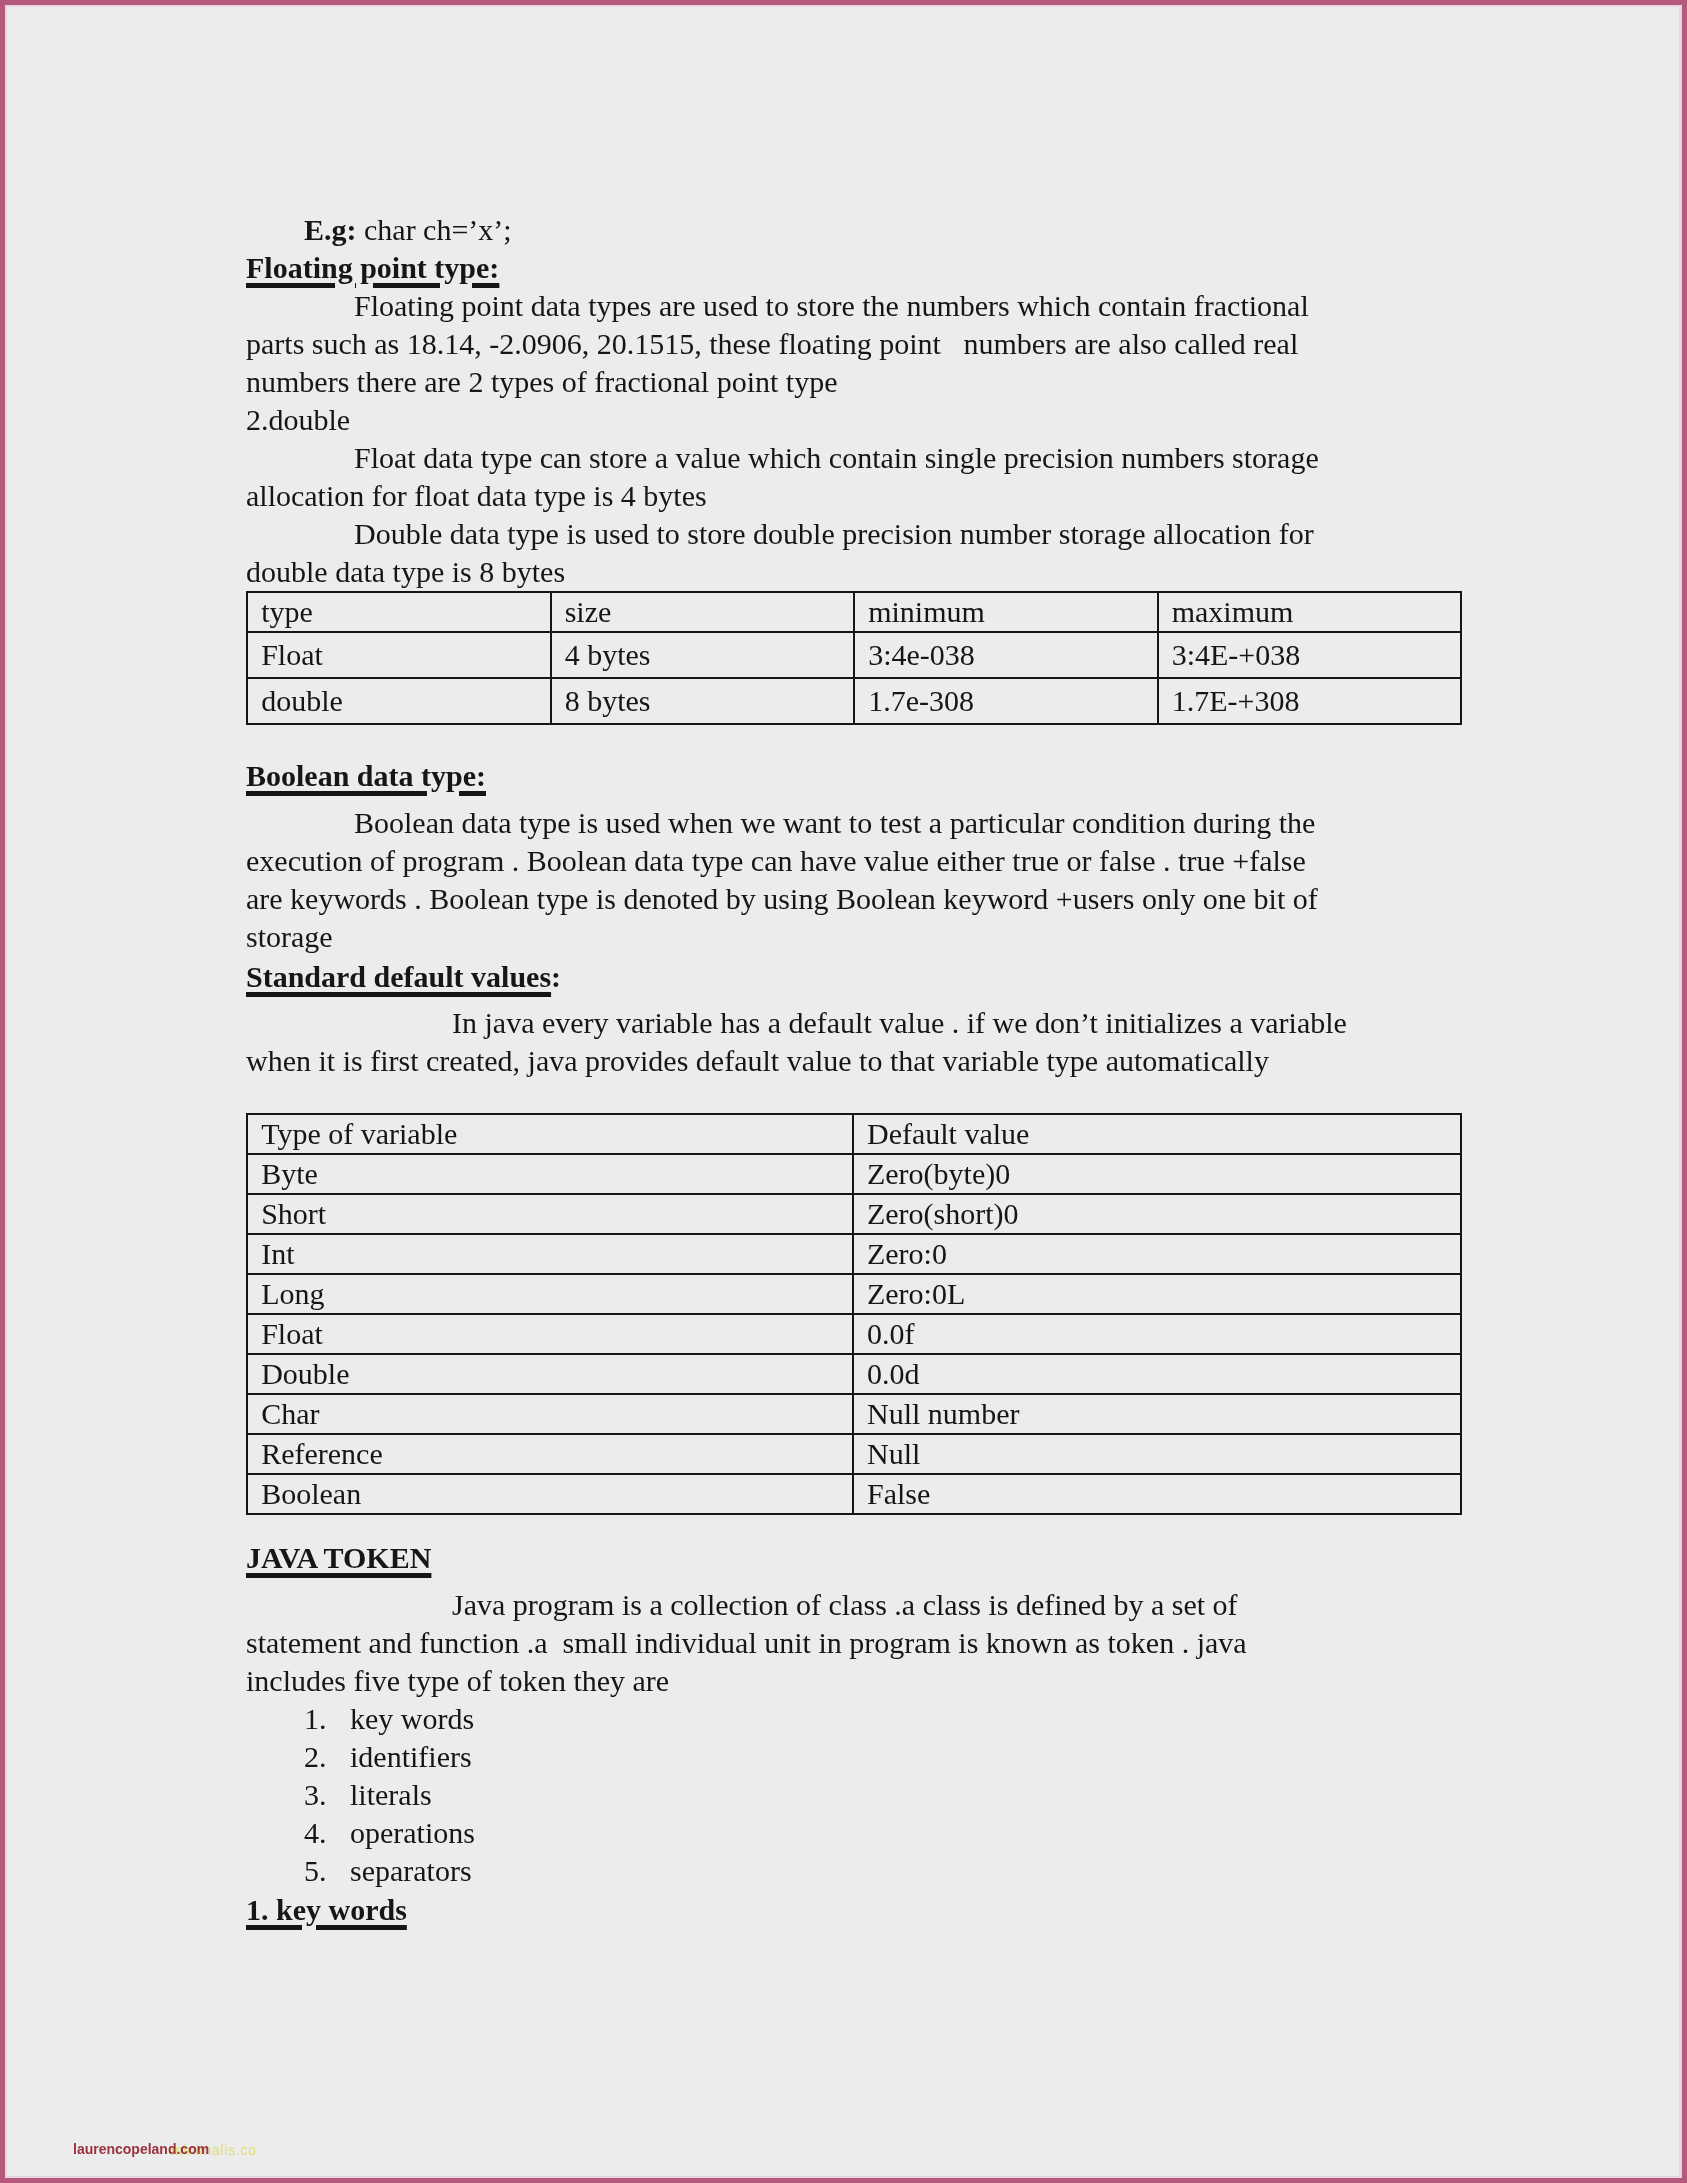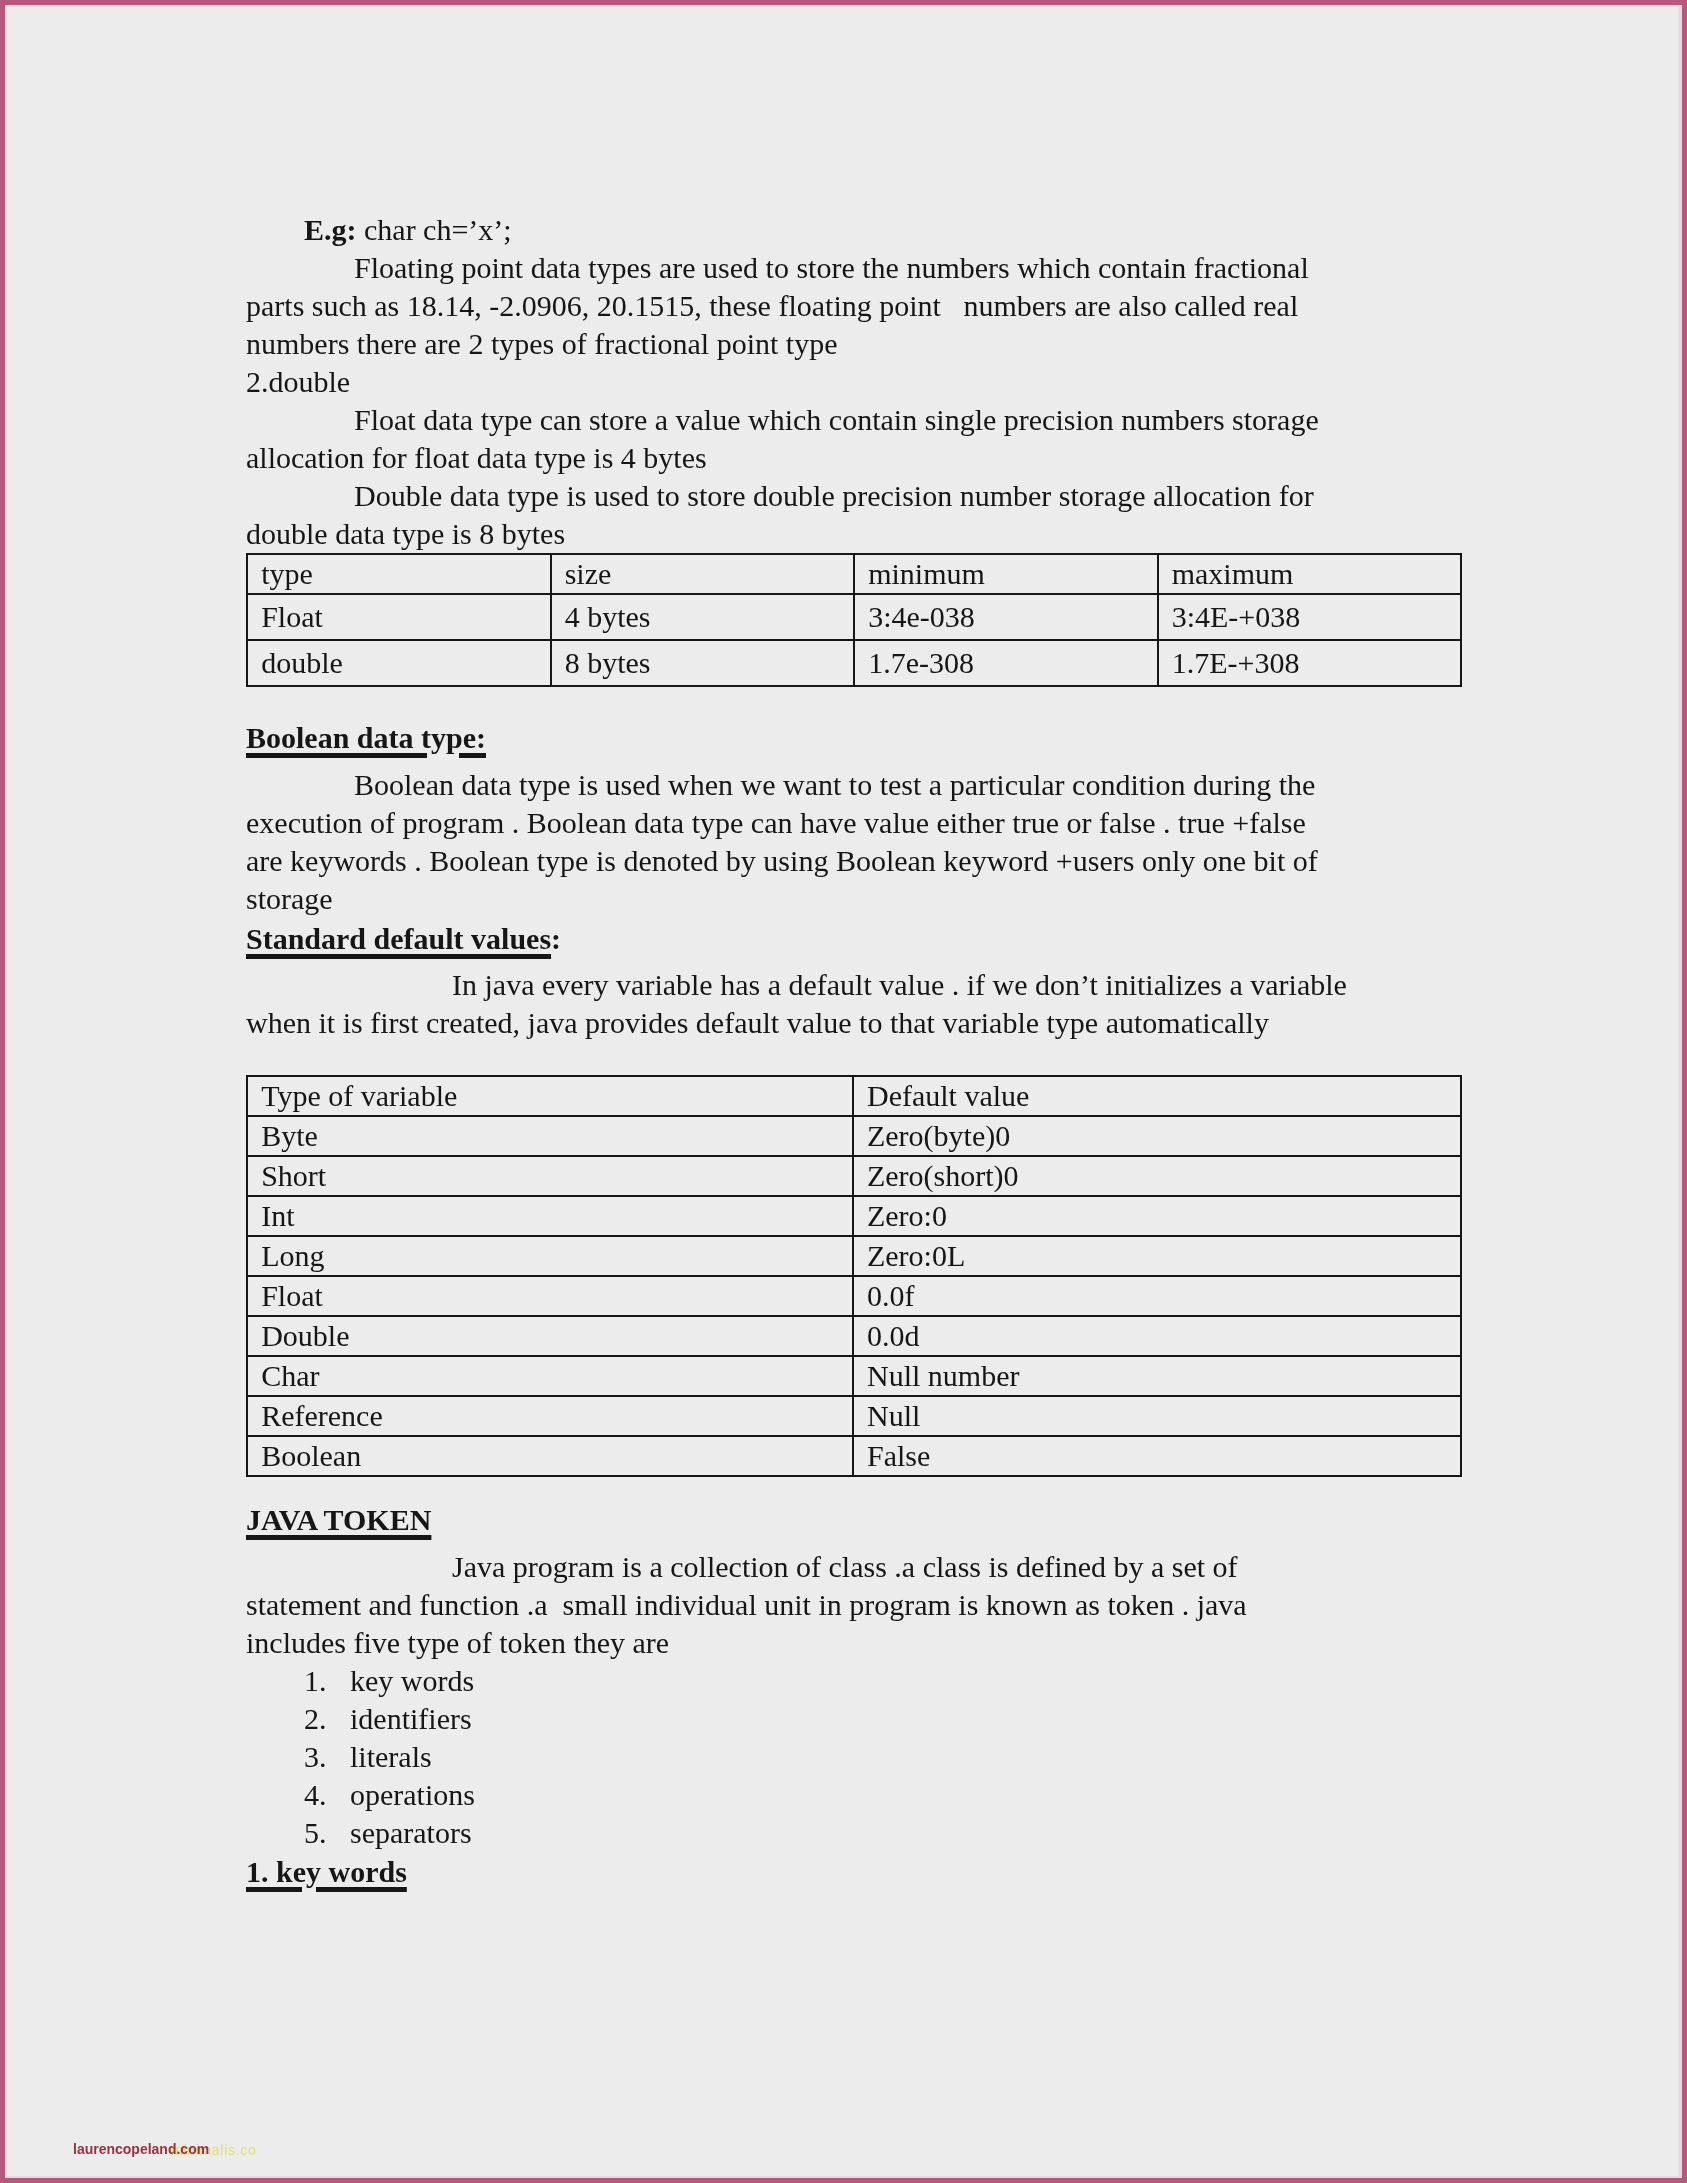--- a/index.html
+++ b/index.html
@@ -63,20 +63,21 @@
   }
 </style>
 </head>
 <body>
 
 <div class="page">
   <div class="content">
 
     <div class="line ind-eg"><span class="b">E.g:</span><span> char ch=’x’;</span></div>
 
+    <div class="h"><span class="u">Floating point type:</span></div>
 
     <div class="p ind1">Floating point data types are used to store the numbers which contain fractional
 parts such as 18.14, -2.0906, 20.1515, these floating point   numbers are also called real
 numbers there are 2 types of fractional point type</div>
 
     <div class="line">2.double</div>
 
     <div class="p ind1">Float data type can store a value which contain single precision numbers storage
 allocation for float data type is 4 bytes</div>
     <div class="p ind1">Double data type is used to store double precision number storage allocation for

